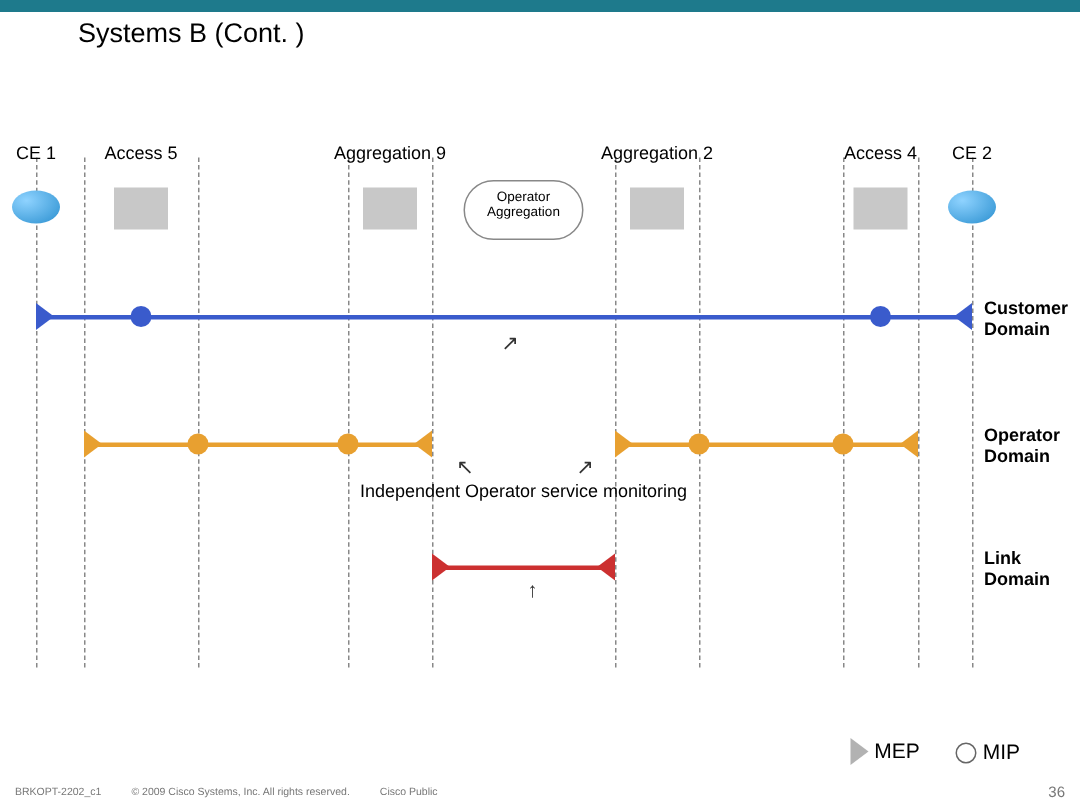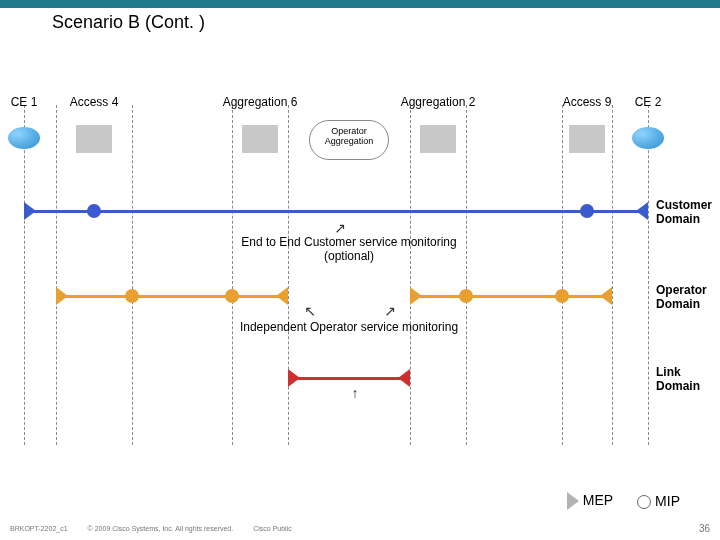--- a/index.html
+++ b/index.html
@@ -51,41 +51,41 @@
   .legend .mip-icon { display:inline-block; width:14px; height:14px; border:1px solid #666; border-radius:50%; margin-right:4px; vertical-align:middle; }
 
   .footer { position: absolute; bottom: 6px; left: 10px; right: 10px; font-size: 7px; color: #777; display: flex; gap: 20px; align-items:center;justify-content:flex-end; }
   .footer .right { margin-left: auto; font-size: 10px; }
 </style>
 </head>
 <body>
 
 <div class="topbar"></div>
 <div class="header">
-  <div class="subtitle">Scenario B (Cont. )</div>
+  <div class="subtitle">Systems B (Cont. )</div>
 </div>
 
 <div class="diagram">
 
   <div class="vline" style="left:24px"></div>
   <div class="vline" style="left:56px"></div>
   <div class="vline" style="left:132px"></div>
   <div class="vline" style="left:232px"></div>
   <div class="vline" style="left:288px"></div>
   <div class="vline" style="left:410px"></div>
   <div class="vline" style="left:466px"></div>
   <div class="vline" style="left:562px"></div>
   <div class="vline" style="left:612px"></div>
   <div class="vline" style="left:648px"></div>
 
   <div class="col-label" style="left:24px">CE 1</div>
-  <div class="col-label" style="left:94px">Access 4</div>
-  <div class="col-label" style="left:260px">Aggregation 6</div>
+  <div class="col-label" style="left:94px">Access 5</div>
+  <div class="col-label" style="left:260px">Aggregation 9</div>
   <div class="col-label" style="left:438px">Aggregation 2</div>
-  <div class="col-label" style="left:587px">Access 9</div>
+  <div class="col-label" style="left:587px">Access 4</div>
   <div class="col-label" style="left:648px">CE 2</div>
 
   <div class="node-circle" style="left:24px"></div>
   <div class="node-box" style="left:94px"></div>
   <div class="node-box" style="left:260px"></div>
   <div class="node-box" style="left:438px"></div>
   <div class="node-box" style="left:587px"></div>
   <div class="node-circle" style="left:648px"></div>
 
   <div class="agg-cloud" style="left:349px">
@@ -95,22 +95,20 @@
 
   <div class="domain-row" style="top:105px">
     <div class="bar blue" style="left:24px; width:624px"></div>
     <div class="mep blue left" style="left:24px"></div>
     <div class="mep blue right" style="left:636px"></div>
     <div class="mip blue" style="left:94px"></div>
     <div class="mip blue" style="left:587px"></div>
     <div class="side-label" style="left:656px; top:-2px; white-space:pre-line">Customer
 Domain</div>
   </div>
-  <div class="caption" style="left:349px; top:140px; white-space:pre-line">End to End Customer service monitoring
-(optional)</div>
   <div class="anno-arrow" style="left:340px; top:125px">↗</div>
 
   <div class="domain-row" style="top:190px">
     <div class="bar orange" style="left:56px; width:232px"></div>
     <div class="mep orange left" style="left:56px"></div>
     <div class="mep orange right" style="left:276px"></div>
     <div class="mip orange" style="left:132px"></div>
     <div class="mip orange" style="left:232px"></div>
 
     <div class="bar orange" style="left:410px; width:202px"></div>

